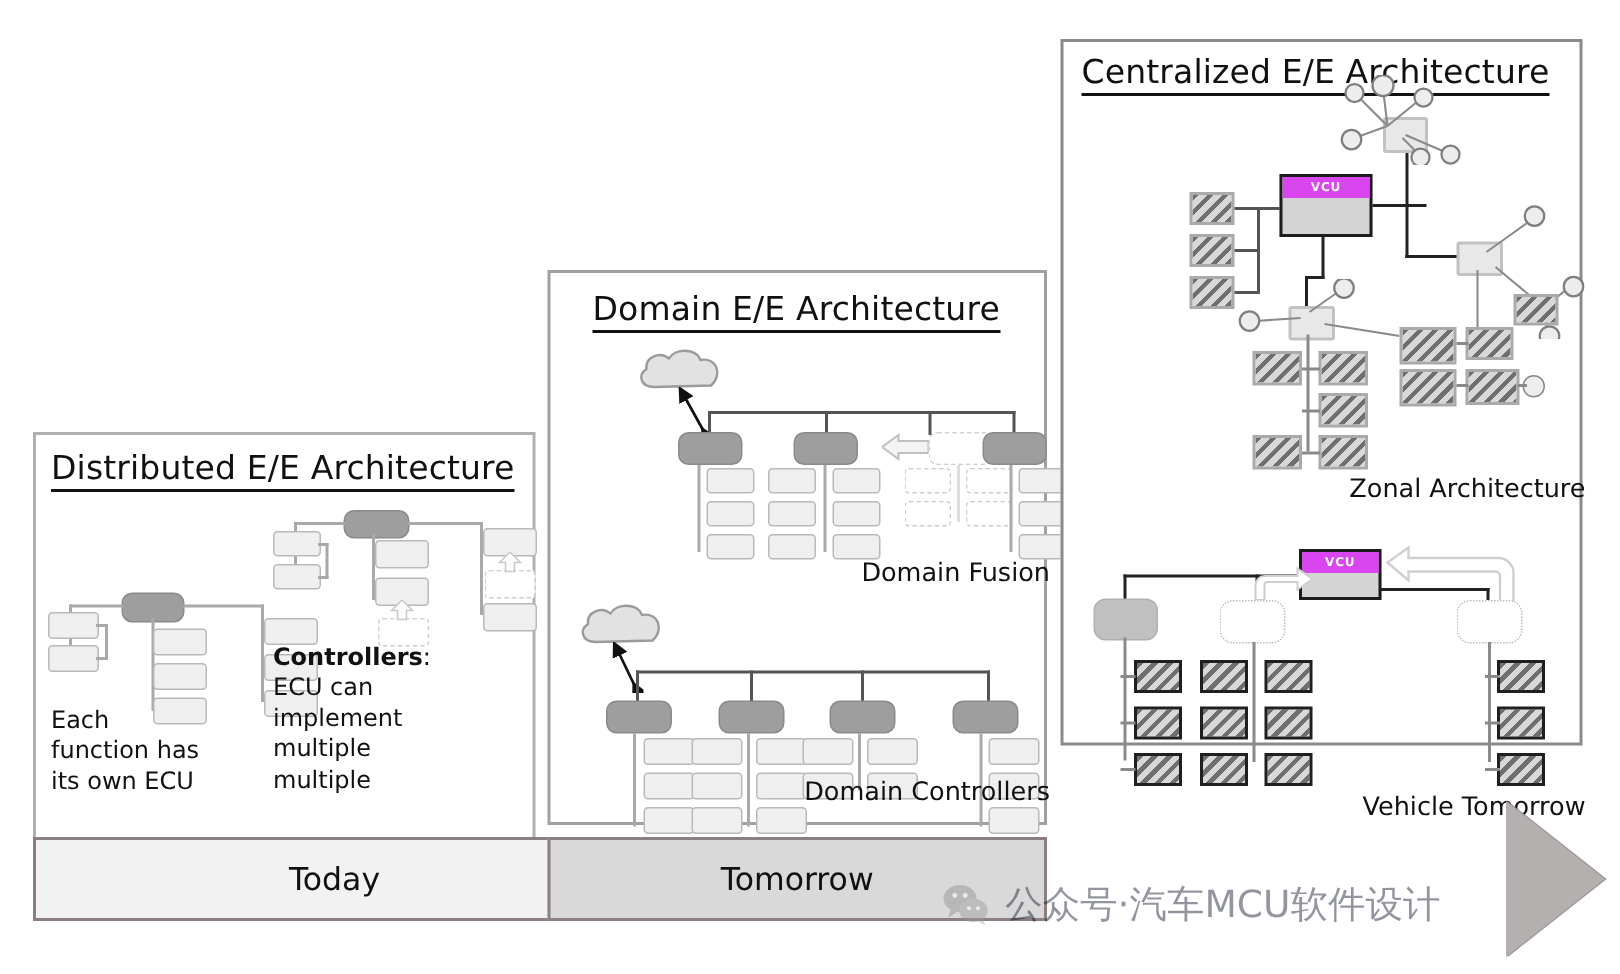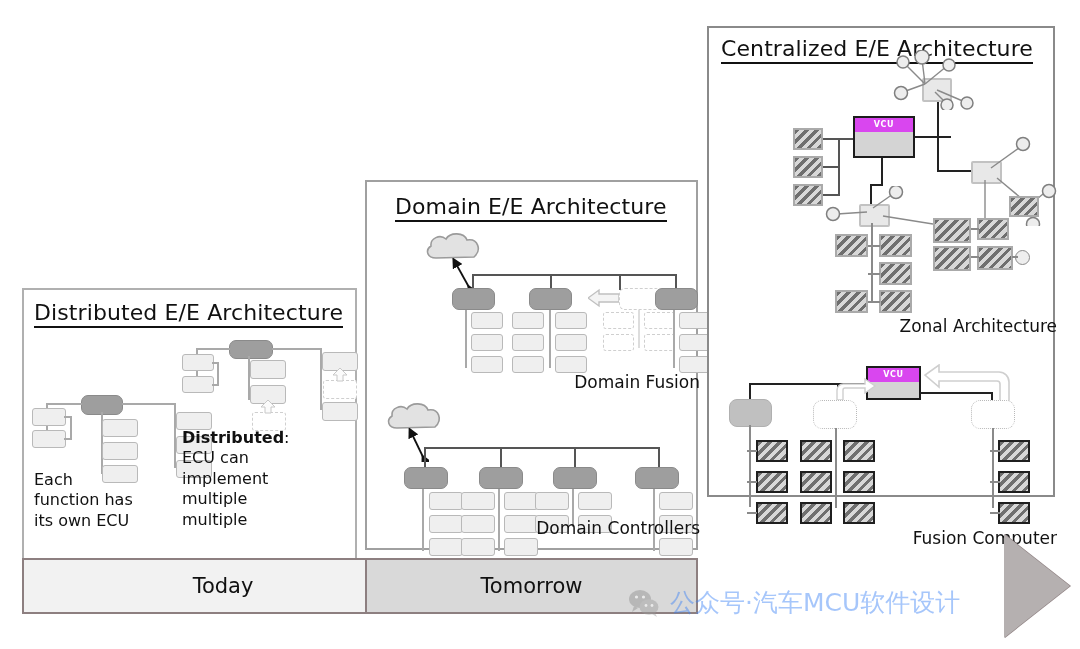--- a/index.html
+++ b/index.html
@@ -61,21 +61,21 @@
   
   .cloud{position:absolute;}
   .cloud svg{display:block;}
 
   
   .txtblk{position:absolute;font-size:16px;line-height:1.28;color:#111;}
   .txtblk b{font-weight:bold;}
 
   
   .wm{position:absolute;left:628px;top:586px;display:flex;align-items:center;gap:8px;
-      opacity:.45;color:#3b82f6;font-size:25px;white-space:nowrap;pointer-events:none;}
+      opacity:.45;color:#0f172a;font-size:25px;white-space:nowrap;pointer-events:none;}
   .wm svg{display:block;}
 </style>
 </head>
 <body>
 
 <div class="stage">
 
   <div class="panel p1">
     <div class="ptitle">Distributed E/E Architecture</div>
 
@@ -130,21 +130,21 @@
       </svg>
       <div class="nd ecu" style="left:298px;top:112px;width:36px;height:19px;"></div>
     </div>
 
     <div class="txtblk" style="left:10px;top:180px;">
       <div>Each</div>
       <div>function has</div>
       <div>its own ECU</div>
     </div>
     <div class="txtblk" style="left:158px;top:138px;">
-      <div><b>Distributed</b>:</div>
+      <div><b>Controllers</b>:</div>
       <div>ECU can</div>
       <div>implement</div>
       <div>multiple</div>
       <div>multiple</div>
     </div>
   </div>
 
   <div class="panel p2">
     <div class="ptitle">Domain E/E Architecture</div>
 
@@ -390,21 +390,21 @@
 
       <div class="nd ecu dash" style="left:262px;top:372px;width:44px;height:29px;border-radius:9px;border:1.6px dotted #b9b9b9;"></div>
       <div class="ln" style="left:283px;top:400px;width:1.6px;height:80px;background:#8a8a8a;"></div>
       <div class="nd hatch dk" style="left:289px;top:412px;width:32px;height:22px;"></div>
       <div class="nd hatch dk" style="left:289px;top:443px;width:32px;height:22px;"></div>
       <div class="nd hatch dk" style="left:289px;top:474px;width:32px;height:22px;"></div>
       <div class="ln" style="left:281px;top:422px;width:10px;height:1.6px;background:#8a8a8a;"></div>
       <div class="ln" style="left:281px;top:453px;width:10px;height:1.6px;background:#8a8a8a;"></div>
       <div class="ln" style="left:281px;top:484px;width:10px;height:1.6px;background:#8a8a8a;"></div>
 
-      <div class="caption" style="left:0;top:500px;width:348px;">Fusion Computer</div>
+      <div class="caption" style="left:0;top:500px;width:348px;">Vehicle Tomorrow</div>
     </div>
   </div>
 
   <div class="tl t1">
     <span>Today</span>
   </div>
   <div class="tl t2">
     <span>Tomorrow</span>
   </div>
   <div class="arrowhead"></div>

